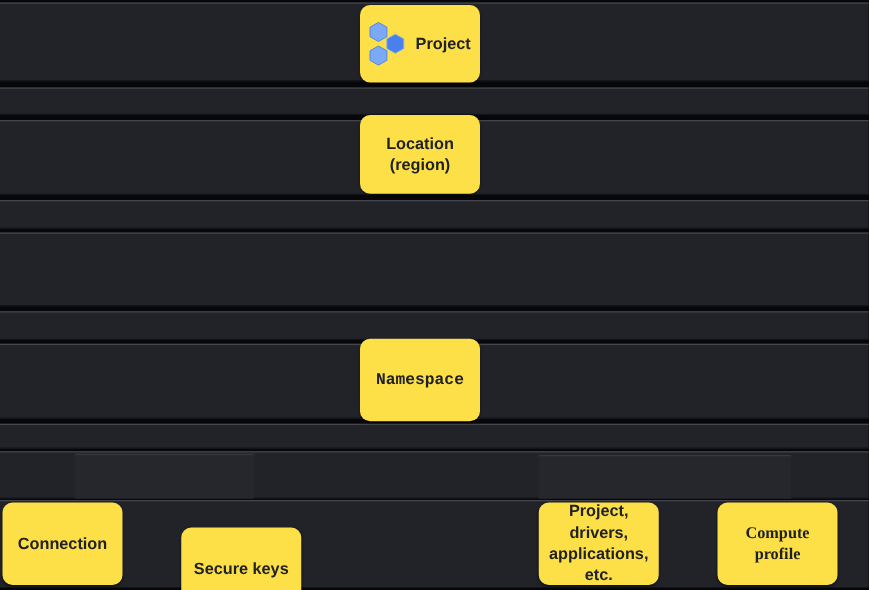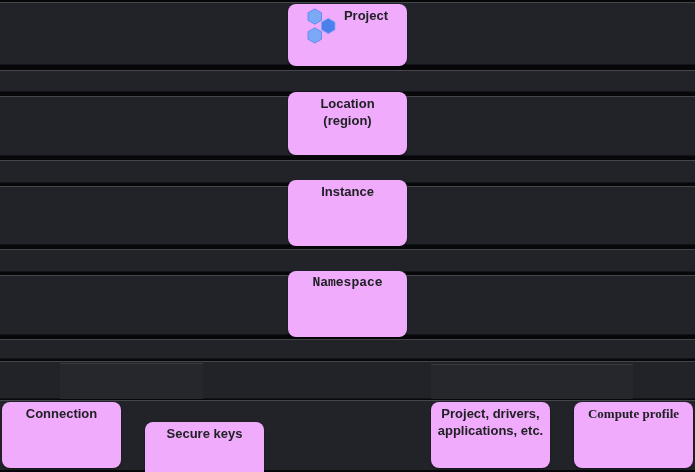--- a/index.html
+++ b/index.html
@@ -28,23 +28,23 @@
   .b9{top:361px;height:38px;}
   .b10{top:400px;height:70px;border-bottom:none;}
 
   
   .shade{position:absolute;box-sizing:border-box;background:#26272d;border-top:1px solid #38393f;}
   .s1{left:60px;top:363px;width:143px;height:36px;}
   .s2{left:431px;top:364px;width:202px;height:35px;}
 
   
   .node{
-    position:absolute;box-sizing:border-box;width:119px;
-    background:#f0abfc;border-radius:8px;
-    display:flex;align-items:flex-start;justify-content:center;
+    position:absolute;box-sizing:border-box;width:96px;
+    background:#fde047;border-radius:8px;
+    display:flex;align-items:center;justify-content:center;
     text-align:center;
     color:#202124;font-size:13px;font-weight:700;line-height:1.3;
     padding:4px 10px;
     box-shadow:0 1px 2px rgba(0,0,0,0.5);
   }
   .n-project{left:288px;top:4px;height:62px;gap:8px;padding:4px 6px;}
   .n-location{left:288px;top:92px;height:63px;padding:4px 12px;}
   .n-instance{left:288px;top:180px;height:66px;}
   .n-namespace{left:288px;top:271px;height:66px;font-family:Liberation Mono, monospace;}
   .leaf{top:402px;height:66px;}
@@ -81,23 +81,20 @@
       <path stroke="#7CA9F6" stroke-width="0.8" d="M23.5,11.5 L31,15.75 L31,24.25 L23.5,28.5 L16,24.25 L16,15.75 Z" fill="#4A80EC"></path>
       <path stroke="#4A80EC" stroke-width="0.8" d="M8.5,22 L16,26.25 L16,34.75 L8.5,39 L1,34.75 L1,26.25 Z" fill="#7CA9F6"></path>
     </svg>
     <span class="nlabel">Project</span>
   </div>
 
   <div class="node n-location">
     <span class="nlabel">Location (region)</span>
   </div>
 
-  <div class="node n-instance">
-    <span class="nlabel">Instance</span>
-  </div>
 
   <div class="node n-namespace">
     <span class="nlabel">Namespace</span>
   </div>
 
   <div class="node leaf n-connection">
     <span class="nlabel">Connection</span>
   </div>
 
   <div class="node leaf n-securekeys">

